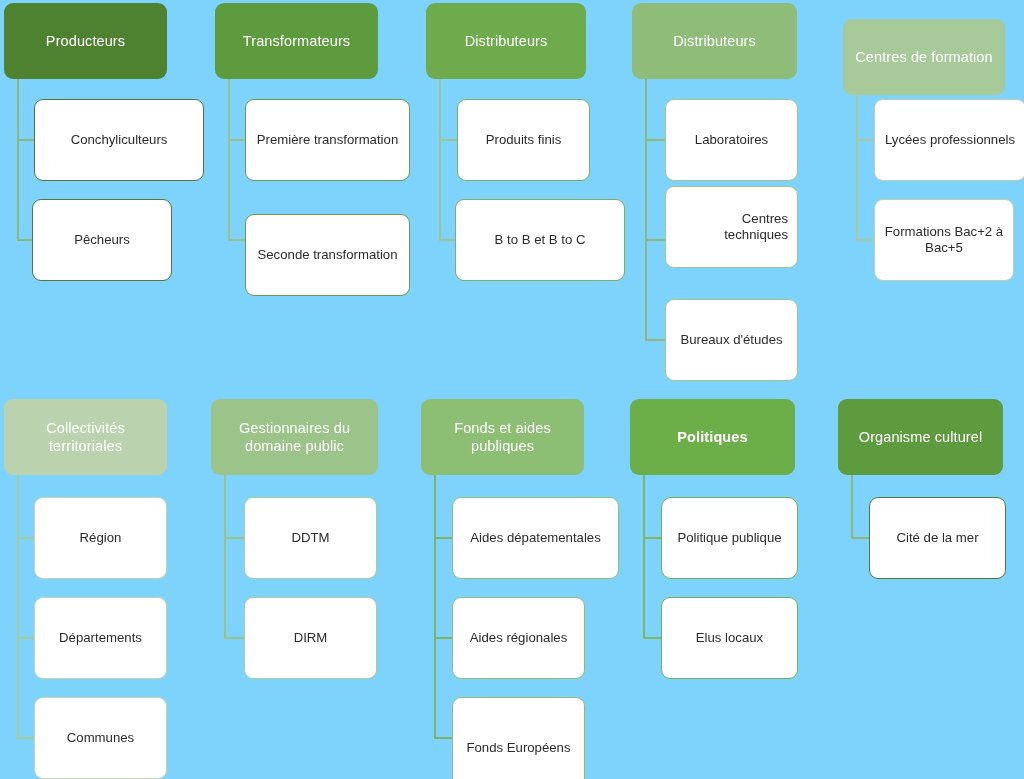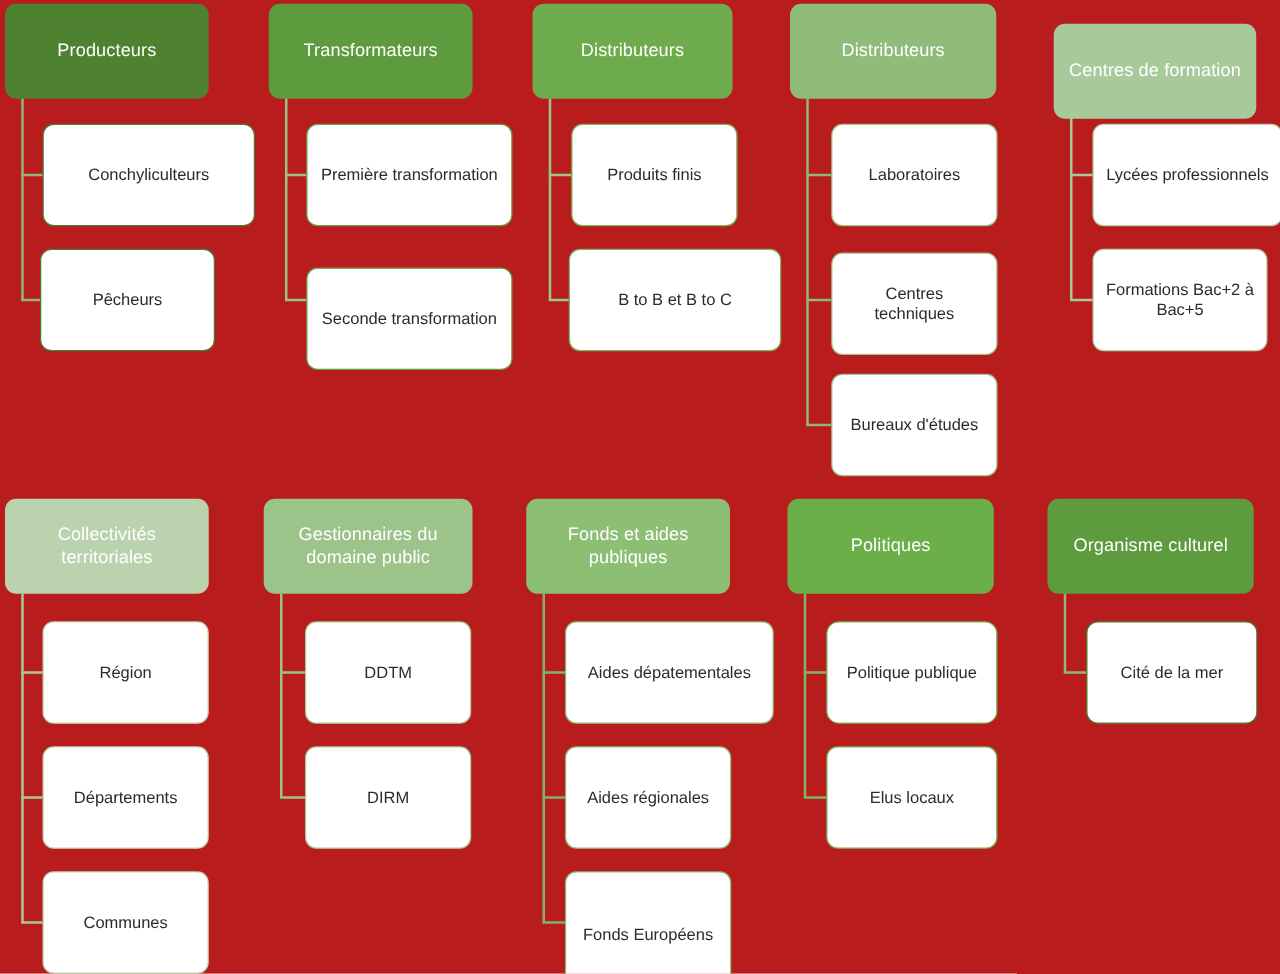--- a/index.html
+++ b/index.html
@@ -61,21 +61,21 @@
     width: 1.6px;
   }
   .conn-h {
     position: absolute;
     height: 1.6px;
   }
 </style>
 </head>
 <body>
 
-<div id="canvas" style="background: #b91c1c;">
+<div id="canvas" style="background: #7dd3fc;">
     <div class="group-header" style="left: 4px; top: 3px; width: 163px; height: 76px; background: rgb(79, 130, 48); color: rgb(255, 255, 255);">Producteurs</div>
     <div class="conn-v" style="left: 17px; top: 79px; height: 161px; background: rgb(143, 184, 120);"></div>
     <div class="conn-h" style="left: 17px; top: 139.2px; width: 17px; background: rgb(143, 184, 120);"></div>
     <div class="child-box" style="left: 34px; top: 99px; width: 170px; height: 82px; border-color: rgb(79, 122, 51); color: rgb(43, 43, 43);">Conchyliculteurs</div>
     <div class="conn-h" style="left: 17px; top: 239.2px; width: 15px; background: rgb(143, 184, 120);"></div>
     <div class="child-box" style="left: 32px; top: 199px; width: 140px; height: 82px; border-color: rgb(79, 122, 51); color: rgb(43, 43, 43);">Pêcheurs</div>
     <div class="group-header" style="left: 215px; top: 3px; width: 163px; height: 76px; background: rgb(94, 154, 62); color: rgb(255, 255, 255);">Transformateurs</div>
     <div class="conn-v" style="left: 228px; top: 79px; height: 161px; background: rgb(155, 193, 135);"></div>
     <div class="conn-h" style="left: 228px; top: 139.2px; width: 17px; background: rgb(155, 193, 135);"></div>
     <div class="child-box" style="left: 245px; top: 99px; width: 165px; height: 82px; border-color: rgb(106, 155, 74); color: rgb(43, 43, 43);">Première transformation</div>
@@ -85,21 +85,21 @@
     <div class="conn-v" style="left: 439px; top: 79px; height: 161px; background: rgb(156, 198, 138);"></div>
     <div class="conn-h" style="left: 439px; top: 139.2px; width: 18px; background: rgb(156, 198, 138);"></div>
     <div class="child-box" style="left: 457px; top: 99px; width: 133px; height: 82px; border-color: rgb(125, 178, 92); color: rgb(43, 43, 43);">Produits finis</div>
     <div class="conn-h" style="left: 439px; top: 239.2px; width: 16px; background: rgb(156, 198, 138);"></div>
     <div class="child-box" style="left: 455px; top: 199px; width: 170px; height: 82px; border-color: rgb(125, 178, 92); color: rgb(43, 43, 43);">B to B et B to C</div>
     <div class="group-header" style="left: 632px; top: 3px; width: 165px; height: 76px; background: rgb(143, 188, 121); color: rgb(255, 255, 255);">Distributeurs</div>
     <div class="conn-v" style="left: 645px; top: 79px; height: 261px; background: rgb(143, 184, 120);"></div>
     <div class="conn-h" style="left: 645px; top: 139.2px; width: 20px; background: rgb(143, 184, 120);"></div>
     <div class="child-box" style="left: 665px; top: 99px; width: 133px; height: 82px; border-color: rgb(159, 199, 140); color: rgb(43, 43, 43);">Laboratoires</div>
     <div class="conn-h" style="left: 645px; top: 239.2px; width: 20px; background: rgb(143, 184, 120);"></div>
-    <div class="child-box" style="left: 665px; top: 202px; width: 133px; height: 82px; border-color: rgb(159, 199, 140); color: rgb(43, 43, 43);">Centres techniques</div>
+    <div class="child-box" style="left: 665px; top: 186px; width: 133px; height: 82px; border-color: rgb(159, 199, 140); color: rgb(43, 43, 43); text-align: right;">Centres techniques</div>
     <div class="conn-h" style="left: 645px; top: 339.2px; width: 20px; background: rgb(143, 184, 120);"></div>
     <div class="child-box" style="left: 665px; top: 299px; width: 133px; height: 82px; border-color: rgb(159, 199, 140); color: rgb(43, 43, 43);">Bureaux d'études</div>
     <div class="group-header" style="left: 843px; top: 19px; width: 162px; height: 76px; background: rgb(168, 201, 154); color: rgb(255, 255, 255);">Centres de formation</div>
     <div class="conn-v" style="left: 856px; top: 79px; height: 161px; background: rgb(168, 201, 154);"></div>
     <div class="conn-h" style="left: 856px; top: 139.2px; width: 18px; background: rgb(168, 201, 154);"></div>
     <div class="child-box" style="left: 874px; top: 99px; width: 152px; height: 82px; border-color: rgb(183, 210, 170); color: rgb(43, 43, 43);">Lycées professionnels</div>
     <div class="conn-h" style="left: 856px; top: 239.2px; width: 18px; background: rgb(168, 201, 154);"></div>
     <div class="child-box" style="left: 874px; top: 199px; width: 140px; height: 82px; border-color: rgb(183, 210, 170); color: rgb(43, 43, 43);">Formations Bac+2 à Bac+5</div>
     <div class="group-header" style="left: 4px; top: 399px; width: 163px; height: 76px; background: rgb(187, 210, 174); color: rgb(255, 255, 255);">Collectivités territoriales</div>
     <div class="conn-v" style="left: 17px; top: 475px; height: 263px; background: rgb(168, 201, 154);"></div>
@@ -116,21 +116,21 @@
     <div class="conn-h" style="left: 224px; top: 637.2px; width: 20px; background: rgb(155, 193, 135);"></div>
     <div class="child-box" style="left: 244px; top: 597px; width: 133px; height: 82px; border-color: rgb(169, 204, 152); color: rgb(43, 43, 43);">DIRM</div>
     <div class="group-header" style="left: 421px; top: 399px; width: 163px; height: 76px; background: rgb(140, 190, 116); color: rgb(255, 255, 255);">Fonds et aides publiques</div>
     <div class="conn-v" style="left: 434px; top: 475px; height: 263px; background: rgb(127, 180, 100);"></div>
     <div class="conn-h" style="left: 434px; top: 537.2px; width: 18px; background: rgb(127, 180, 100);"></div>
     <div class="child-box" style="left: 452px; top: 497px; width: 167px; height: 82px; border-color: rgb(141, 192, 119); color: rgb(43, 43, 43);">Aides dépatementales</div>
     <div class="conn-h" style="left: 434px; top: 637.2px; width: 18px; background: rgb(127, 180, 100);"></div>
     <div class="child-box" style="left: 452px; top: 597px; width: 133px; height: 82px; border-color: rgb(141, 192, 119); color: rgb(43, 43, 43);">Aides régionales</div>
     <div class="conn-h" style="left: 434px; top: 737.2px; width: 18px; background: rgb(127, 180, 100);"></div>
     <div class="child-box" style="left: 452px; top: 697px; width: 133px; height: 102px; border-color: rgb(141, 192, 119); color: rgb(43, 43, 43);">Fonds Européens</div>
-    <div class="group-header" style="left: 630px; top: 399px; width: 165px; height: 76px; background: rgb(108, 174, 72); color: rgb(255, 255, 255);">Politiques</div>
+    <div class="group-header" style="left: 630px; top: 399px; width: 165px; height: 76px; background: rgb(108, 174, 72); color: rgb(255, 255, 255); font-weight: bold;">Politiques</div>
     <div class="conn-v" style="left: 643px; top: 475px; height: 163px; background: rgb(124, 183, 97);"></div>
     <div class="conn-h" style="left: 643px; top: 537.2px; width: 18px; background: rgb(124, 183, 97);"></div>
     <div class="child-box" style="left: 661px; top: 497px; width: 137px; height: 82px; border-color: rgb(114, 176, 80); color: rgb(43, 43, 43); border-radius: 10px;">Politique publique</div>
     <div class="conn-h" style="left: 643px; top: 637.2px; width: 18px; background: rgb(124, 183, 97);"></div>
     <div class="child-box" style="left: 661px; top: 597px; width: 137px; height: 82px; border-color: rgb(114, 176, 80); color: rgb(43, 43, 43);">Elus locaux</div>
     <div class="group-header" style="left: 838px; top: 399px; width: 165px; height: 76px; background: rgb(94, 154, 62); color: rgb(255, 255, 255);">Organisme culturel</div>
     <div class="conn-v" style="left: 851px; top: 475px; height: 63px; background: rgb(143, 184, 120);"></div>
     <div class="conn-h" style="left: 851px; top: 537.2px; width: 18px; background: rgb(143, 184, 120);"></div>
     <div class="child-box" style="left: 869px; top: 497px; width: 137px; height: 82px; border-color: rgb(79, 122, 51); color: rgb(43, 43, 43);">Cité de la mer</div>
   </div>

